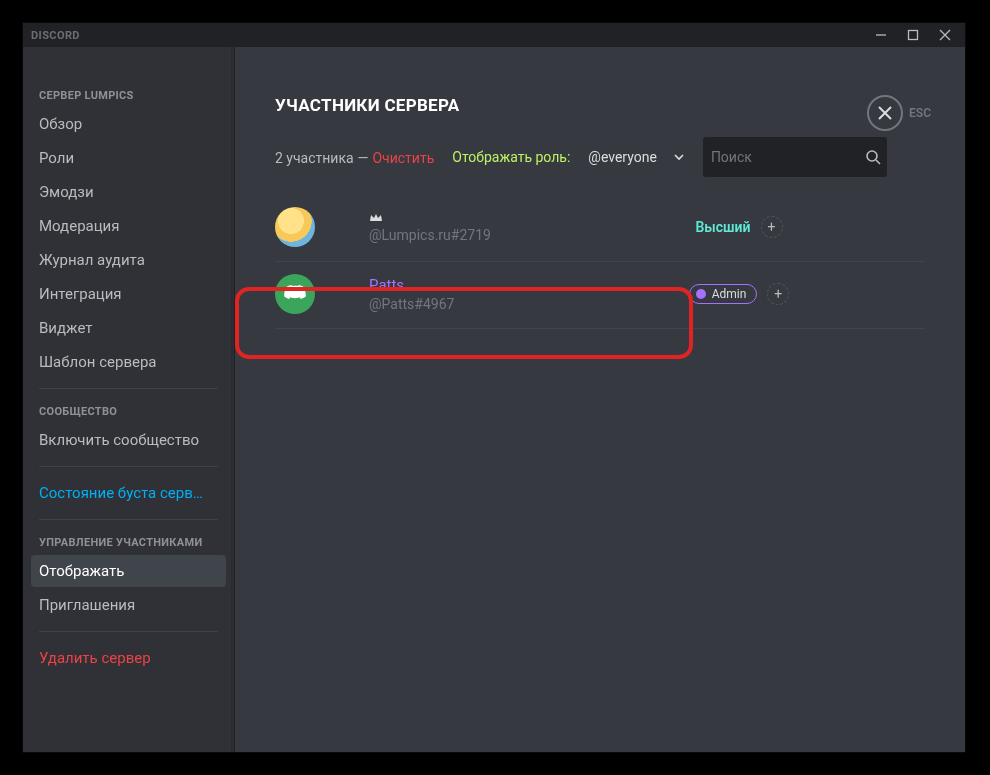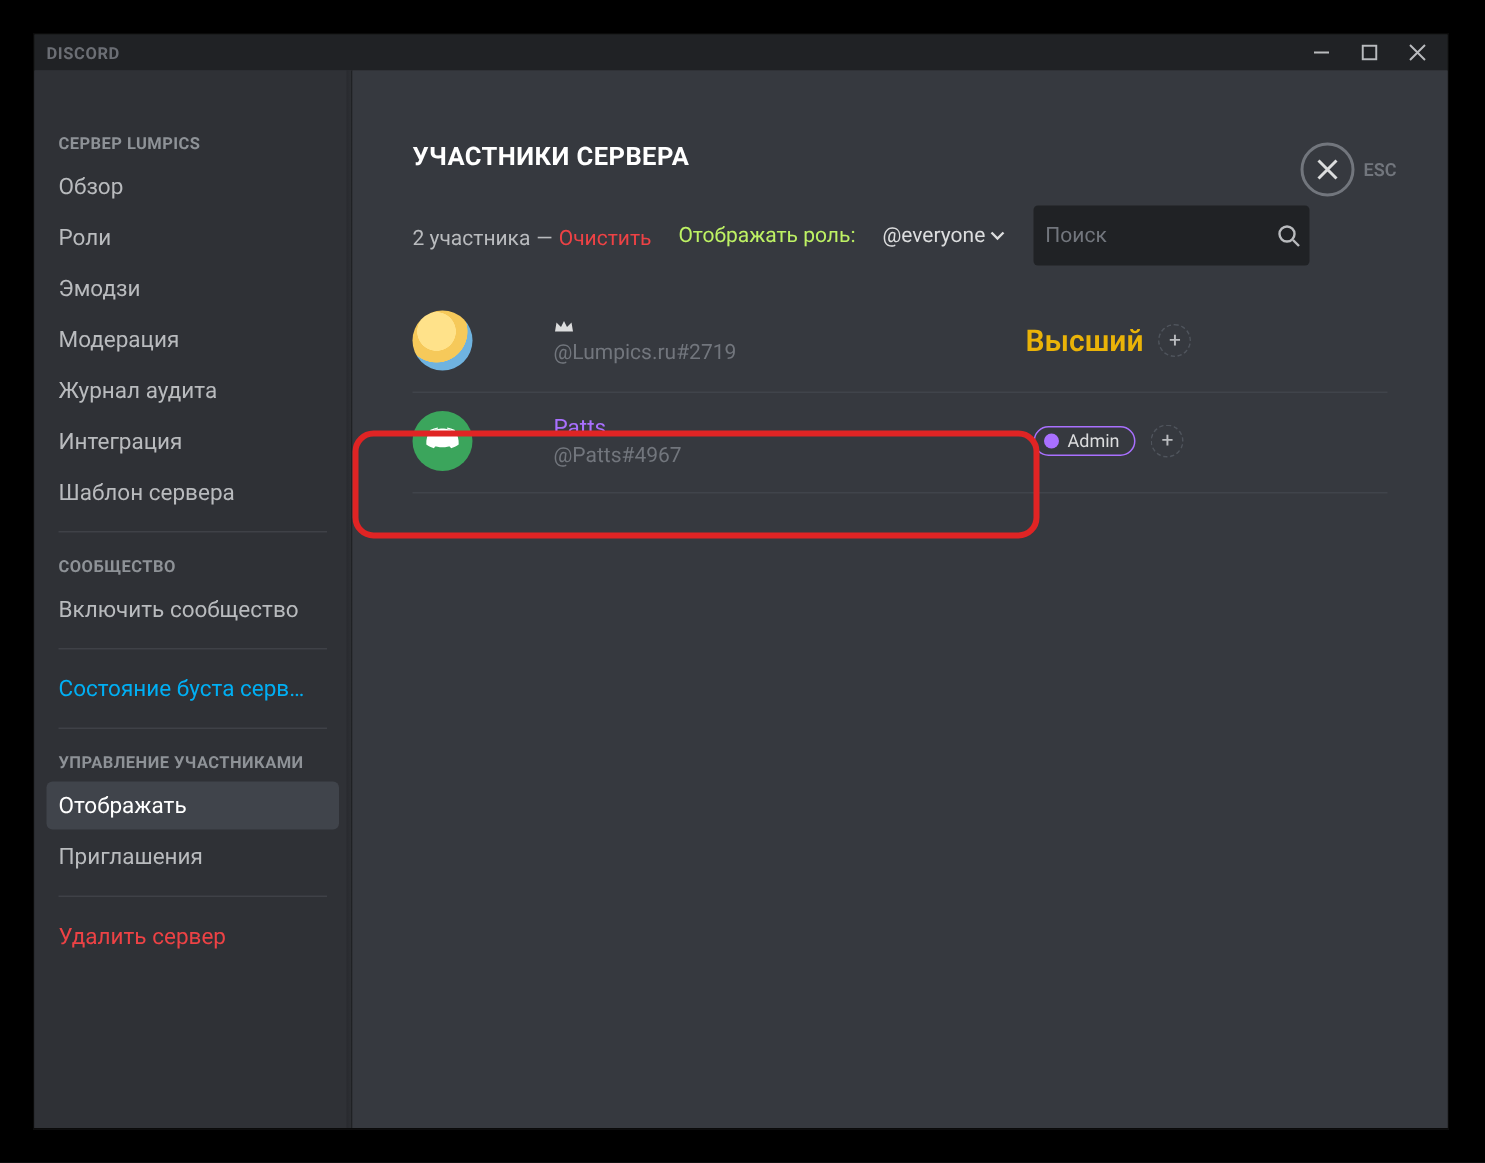--- a/index.html
+++ b/index.html
@@ -115,21 +115,21 @@
 .filter-row {
   display: flex;
   align-items: center;
   gap: 18px;
   margin-bottom: 18px;
 }
 .member-count { color: #b9bbbe; font-size: 14px; }
 .clear-link { color: #ed4245; font-size: 14px; cursor: pointer; }
 .role-filter-label { color: #bef264; font-size: 14px; }
 .role-select {
-  display: flex; align-items: center; gap: 2px;
+  display: flex; align-items: center; gap: 16px;
   color: #dcddde; font-size: 14px; cursor: pointer;
 }
 .role-select svg { width: 12px; height: 12px; }
 .search-wrap {
   flex: 0 0 184px;
   position: relative;
 }
 .search-input {
   width: 100%;
   height: 40px;
@@ -173,21 +173,21 @@
 .member-name.purple { color: #a970ff; }
 .crown-icon { color:#dcddde; display:inline-flex; }
 .crown-icon svg { width:14px; height:14px; }
 .member-tag { color: #72767d; font-size: 14px; }
 
 .roles-col {
   display:flex; align-items:center; gap:10px;
   flex: 1;
   justify-content: center;
 }
-.highest-label { color: #eab308; font-size: 20px; font-weight:600; }
+.highest-label { color: #5eead4; font-size: 14px; font-weight:600; }
 .role-pill {
   display:flex; align-items:center; gap:6px;
   border: 1px solid #a970ff;
   border-radius: 12px;
   padding: 2px 10px 2px 6px;
   color: #dcddde; font-size: 12px;
 }
 .role-dot { width:10px; height:10px; border-radius:50%; background:#a970ff; }
 .add-role-btn {
   width:22px; height:22px; border-radius:50%;
@@ -232,20 +232,21 @@
   <div class="app-body">
 
     <div class="sidebar">
       <div class="sidebar-section-header">СЕРВЕР LUMPICS</div>
       <div class="sidebar-item">Обзор</div>
       <div class="sidebar-item">Роли</div>
       <div class="sidebar-item">Эмодзи</div>
       <div class="sidebar-item">Модерация</div>
       <div class="sidebar-item">Журнал аудита</div>
       <div class="sidebar-item">Интеграция</div>
+      <div class="sidebar-item">Виджет</div>
       <div class="sidebar-item">Шаблон сервера</div>
 
       <div class="sidebar-divider"></div>
       <div class="sidebar-section-header">СООБЩЕСТВО</div>
       <div class="sidebar-item">Включить сообщество</div>
 
       <div class="sidebar-divider"></div>
       <div class="sidebar-item link">Состояние буста серв…</div>
 
       <div class="sidebar-divider"></div>

